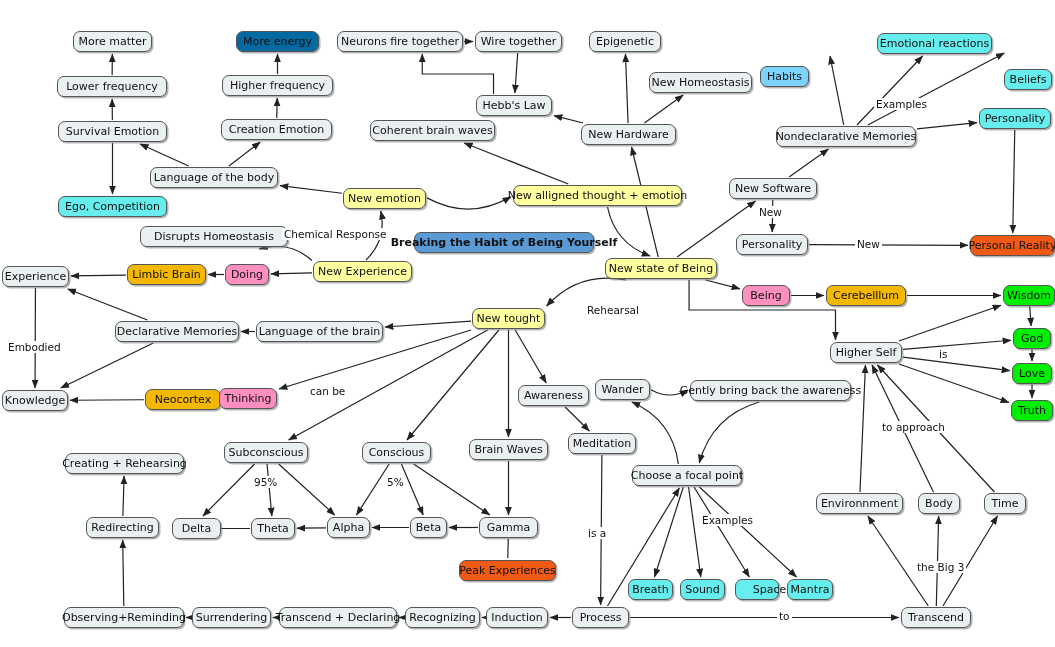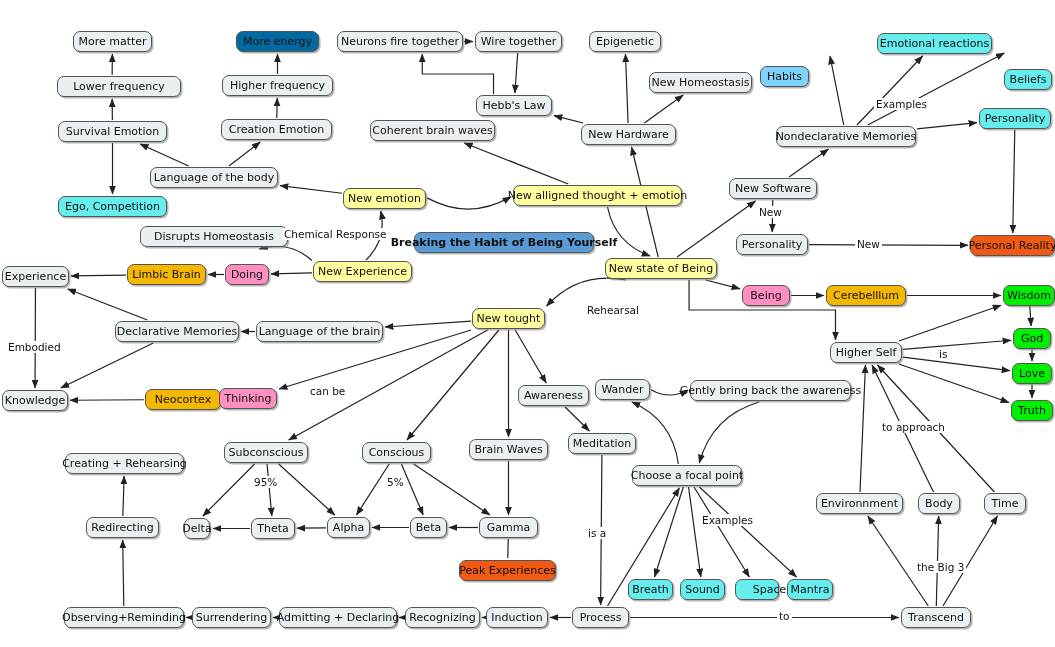--- a/index.html
+++ b/index.html
@@ -119,21 +119,21 @@
         <line x1="928.2828947368421" y1="606" x2="867.8881578947369" y2="516" stroke="#222" stroke-width="1.2" fill="none" marker-end="url(#ah)"></line>
         <line x1="936.3026315789474" y1="606" x2="938.671052631579" y2="516" stroke="#222" stroke-width="1.2" fill="none" marker-end="url(#ah)"></line>
         <line x1="942.9605263157895" y1="606" x2="997.4342105263158" y2="516" stroke="#222" stroke-width="1.2" fill="none" marker-end="url(#ah)"></line>
         <line x1="859.9950331125827" y1="492" x2="865.4619205298013" y2="365" stroke="#222" stroke-width="1.2" fill="none" marker-end="url(#ah)"></line>
         <line x1="933.4403973509934" y1="492" x2="872.0430463576159" y2="365" stroke="#222" stroke-width="1.2" fill="none" marker-end="url(#ah)"></line>
         <line x1="994.4139072847682" y1="492" x2="877.5066225165563" y2="365" stroke="#222" stroke-width="1.2" fill="none" marker-end="url(#ah)"></line>
       </g>
   </svg>
   <div id="node-layer">
       <div class="node" style="left: 73px; top: 31px; width: 79px; background: rgb(234, 240, 242);">More matter</div>
-      <div class="node" style="left: 57px; top: 76px; width: 124px; background: rgb(234, 240, 242);">Lower frequency</div>
+      <div class="node" style="left: 57px; top: 76px; width: 110px; background: rgb(234, 240, 242);">Lower frequency</div>
       <div class="node" style="left: 58px; top: 121px; width: 109px; background: rgb(234, 240, 242);">Survival Emotion</div>
       <div class="node" style="left: 58px; top: 196px; width: 109px; background: rgb(102, 238, 238);">Ego, Competition</div>
       <div class="node" style="left: 236px; top: 31px; width: 83px; background: #0369a1;">More energy</div>
       <div class="node" style="left: 222px; top: 75px; width: 111px; background: rgb(234, 240, 242);">Higher frequency</div>
       <div class="node" style="left: 221px; top: 119px; width: 111px; background: rgb(234, 240, 242);">Creation Emotion</div>
       <div class="node" style="left: 150px; top: 167px; width: 128px; background: rgb(234, 240, 242);">Language of the body</div>
       <div class="node" style="left: 337px; top: 31px; width: 126px; background: rgb(234, 240, 242);">Neurons fire together</div>
       <div class="node" style="left: 475px; top: 31px; width: 87px; background: rgb(234, 240, 242);">Wire together</div>
       <div class="node" style="left: 476px; top: 95px; width: 76px; background: rgb(234, 240, 242);">Hebb's Law</div>
       <div class="node" style="left: 370px; top: 120px; width: 125px; background: rgb(234, 240, 242);">Coherent brain waves</div>
@@ -176,33 +176,33 @@
       <div class="node" style="left: 65px; top: 453px; width: 119px; background: rgb(234, 240, 242);">Creating + Rehearsing</div>
       <div class="node" style="left: 224px; top: 442px; width: 84px; background: rgb(234, 240, 242);">Subconscious</div>
       <div class="node" style="left: 362px; top: 442px; width: 69px; background: rgb(234, 240, 242);">Conscious</div>
       <div class="node" style="left: 469px; top: 439px; width: 79px; background: rgb(234, 240, 242);">Brain Waves</div>
       <div class="node" style="left: 568px; top: 433px; width: 68px; background: rgb(234, 240, 242);">Meditation</div>
       <div class="node" style="left: 632px; top: 465px; width: 110px; background: rgb(234, 240, 242);">Choose a focal point</div>
       <div class="node" style="left: 816px; top: 493px; width: 87px; background: rgb(234, 240, 242);">Environnment</div>
       <div class="node" style="left: 918px; top: 493px; width: 42px; background: rgb(234, 240, 242);">Body</div>
       <div class="node" style="left: 984px; top: 493px; width: 42px; background: rgb(234, 240, 242);">Time</div>
       <div class="node" style="left: 86px; top: 517px; width: 73px; background: rgb(234, 240, 242);">Redirecting</div>
-      <div class="node" style="left: 184px; top: 518px; width: 26px; background: rgb(234, 240, 242);">Delta</div>
+      <div class="node" style="left: 172px; top: 518px; width: 49px; background: rgb(234, 240, 242);">Delta</div>
       <div class="node" style="left: 251px; top: 518px; width: 44px; background: rgb(234, 240, 242);">Theta</div>
       <div class="node" style="left: 327px; top: 517px; width: 43px; background: rgb(234, 240, 242);">Alpha</div>
       <div class="node" style="left: 410px; top: 517px; width: 37px; background: rgb(234, 240, 242);">Beta</div>
       <div class="node" style="left: 479px; top: 517px; width: 59px; background: rgb(234, 240, 242);">Gamma</div>
       <div class="node" style="left: 459px; top: 560px; width: 97px; background: rgb(240, 90, 20);">Peak Experiences</div>
       <div class="node" style="left: 628px; top: 579px; width: 45px; background: rgb(102, 238, 238);">Breath</div>
       <div class="node" style="left: 680px; top: 579px; width: 45px; background: rgb(102, 238, 238);">Sound</div>
       <div class="node" style="left: 735px; top: 579px; width: 44px; background: rgb(102, 238, 238); padding-left: 32px;">Space</div>
       <div class="node" style="left: 787px; top: 579px; width: 46px; background: rgb(102, 238, 238);">Mantra</div>
       <div class="node" style="left: 64px; top: 607px; width: 120px; background: rgb(234, 240, 242);">Observing+Reminding</div>
       <div class="node" style="left: 192px; top: 607px; width: 79px; background: rgb(234, 240, 242); text-align: center;">Surrendering</div>
-      <div class="node" style="left: 279px; top: 607px; width: 118px; background: rgb(234, 240, 242);">Admitting + Declaring</div>
+      <div class="node" style="left: 279px; top: 607px; width: 118px; background: rgb(234, 240, 242);">Transcend + Declaring</div>
       <div class="node" style="left: 405px; top: 607px; width: 75px; background: rgb(234, 240, 242);">Recognizing</div>
       <div class="node" style="left: 486px; top: 607px; width: 62px; background: rgb(234, 240, 242);">Induction</div>
       <div class="node" style="left: 572px; top: 607px; width: 57px; background: rgb(234, 240, 242);">Process</div>
       <div class="node" style="left: 901px; top: 607px; width: 70px; background: rgb(234, 240, 242);">Transcend</div>
     </div>
   <div id="label-layer">
       <span class="lbl" style="left: 874px; top: 98px;">Examples</span>
       <span class="lbl" style="left: 757px; top: 206px;">New</span>
       <span class="lbl" style="left: 855px; top: 238px;">New</span>
       <span class="lbl" style="left: 282px; top: 228px;">Chemical Response</span>

